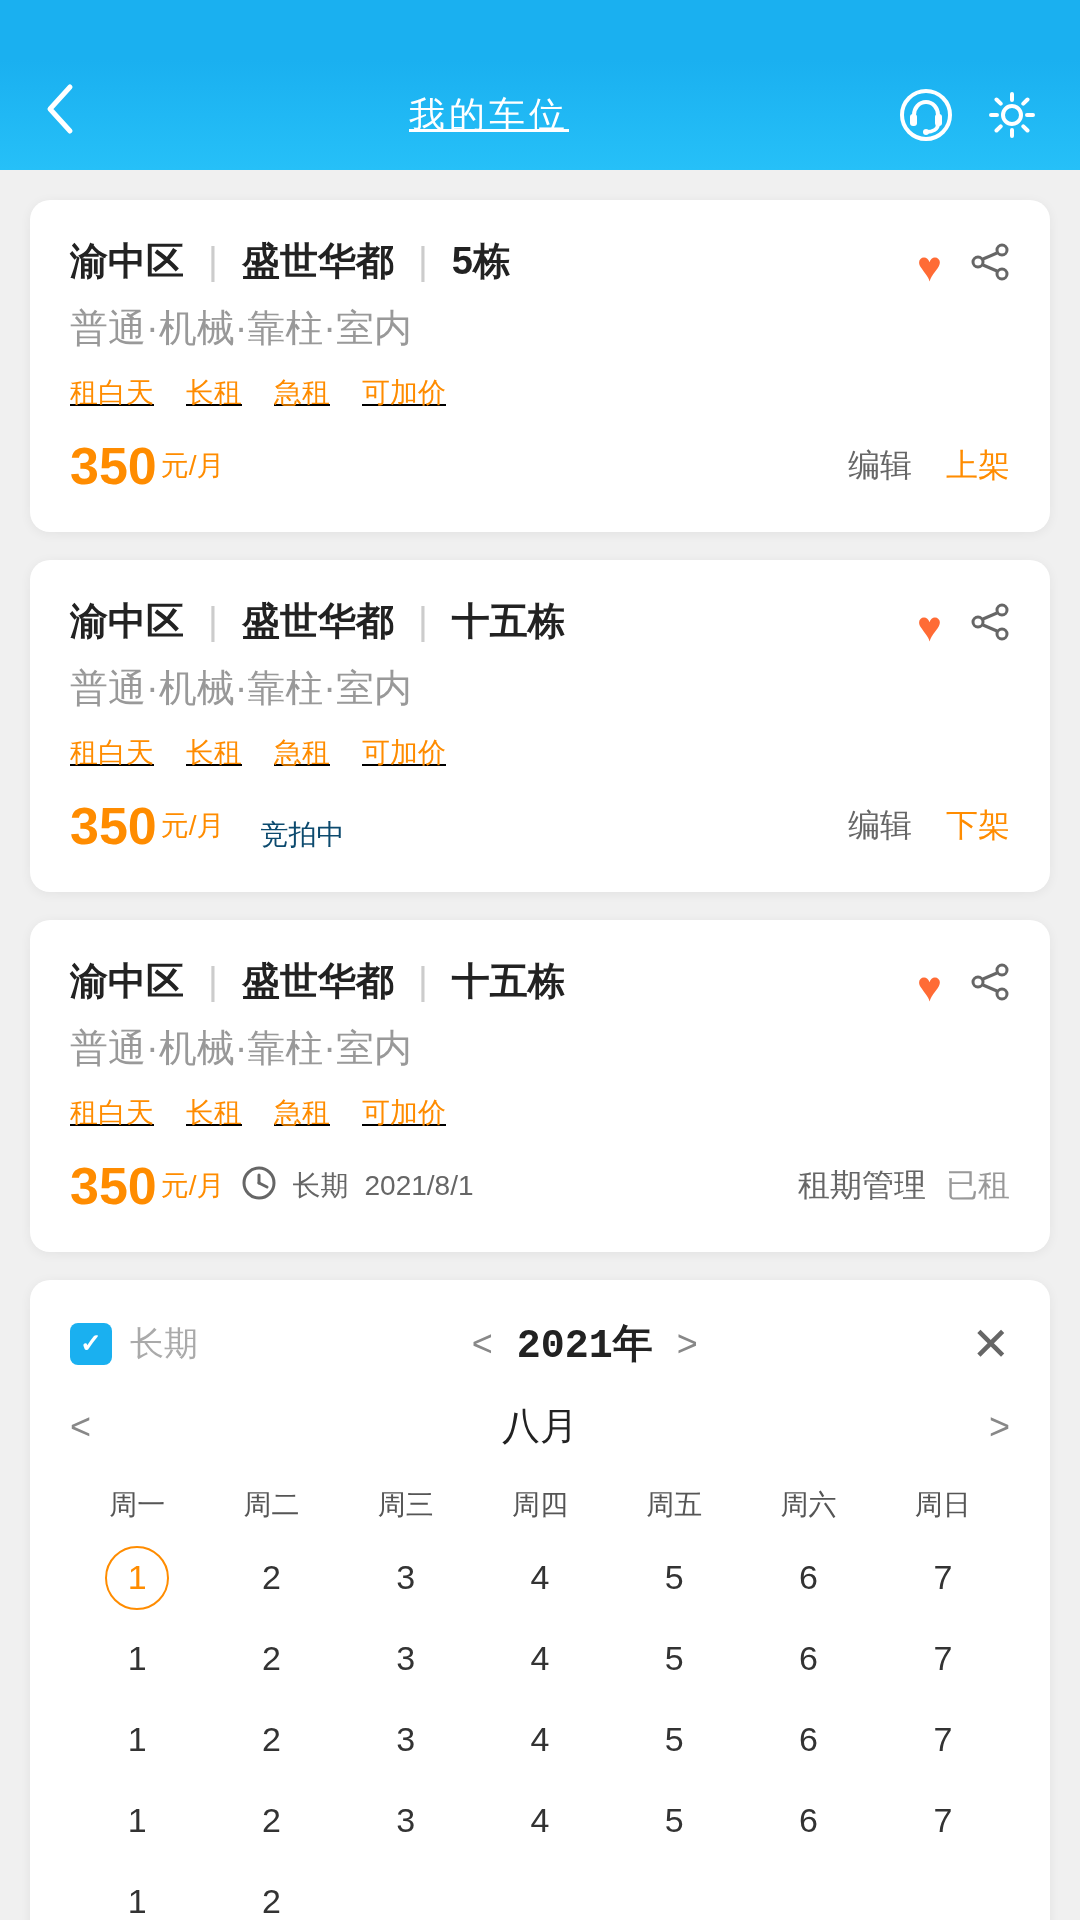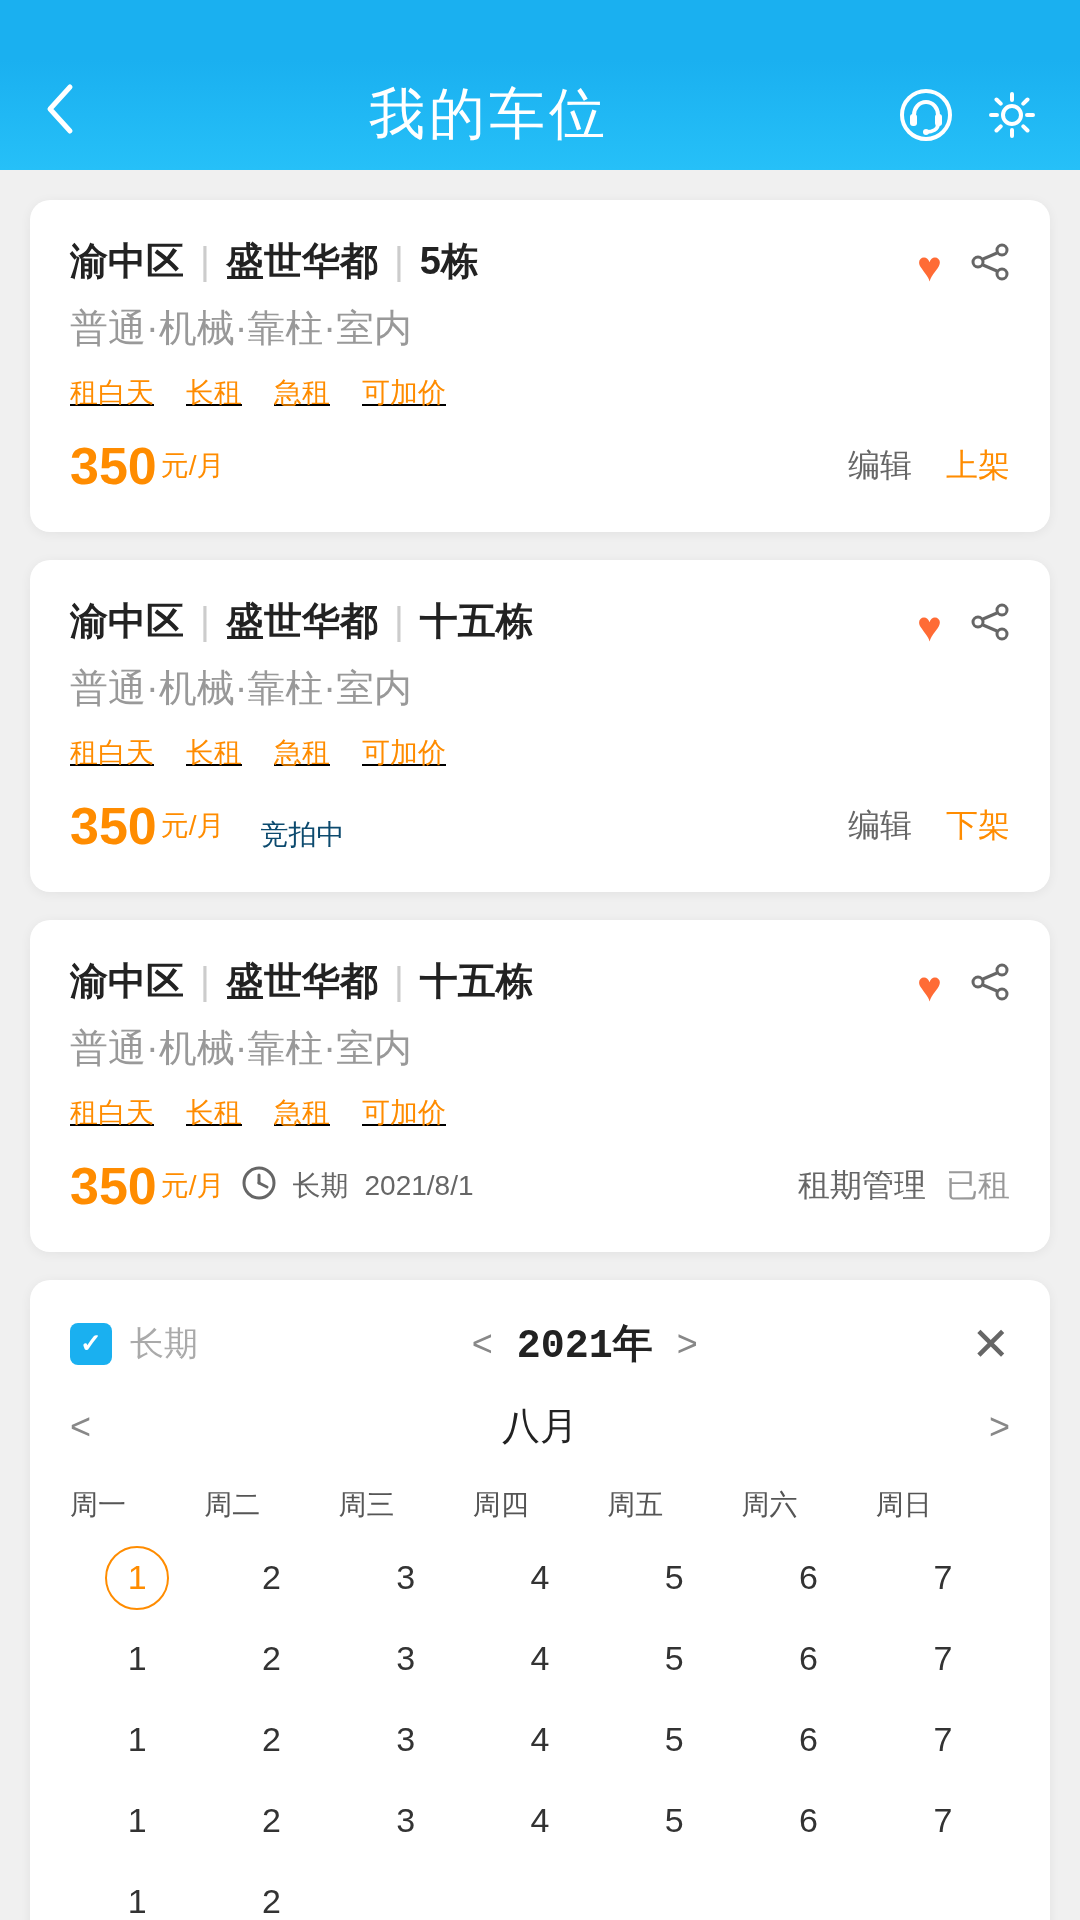--- a/index.html
+++ b/index.html
@@ -21,24 +21,25 @@
     
     .header {
       height: 110px;
       background: linear-gradient(180deg, #1ab0f0 0%, #26c0f8 100%);
       display: flex;
       align-items: center;
       justify-content: space-between;
       padding: 0 40px;
     }
     .header-title {
-      font-size: 56px;
+      font-size: 36px;
       color: #fff;
       font-weight: 500;
       letter-spacing: 4px;
+      text-decoration: underline;
     }
     .header-icons {
       display: flex;
       gap: 30px;
       align-items: center;
     }
     .header-icon {
       width: 56px;
       height: 56px;
       color: #fff;
@@ -73,21 +74,21 @@
       align-items: flex-start;
       justify-content: space-between;
       margin-bottom: 12px;
     }
     .card-title {
       font-size: 38px;
       color: #222;
       font-weight: 600;
       display: flex;
       align-items: center;
-      gap: 16px;
+      gap: 24px;
     }
     .card-title .divider {
       color: #ccc;
       font-weight: 300;
     }
     .card-icons {
       display: flex;
       gap: 28px;
       align-items: center;
       padding-top: 6px;
@@ -244,20 +245,21 @@
     
     .cal-grid {
       width: 100%;
     }
     .cal-weekdays {
       display: grid;
       grid-template-columns: repeat(7, 1fr);
       margin-bottom: 10px;
     }
     .cal-weekday {
+      text-align: center;
       font-size: 28px;
       color: #555;
       padding: 10px 0;
     }
     .cal-days {
       display: grid;
       grid-template-columns: repeat(7, 1fr);
       row-gap: 14px;
     }
     .cal-day {

